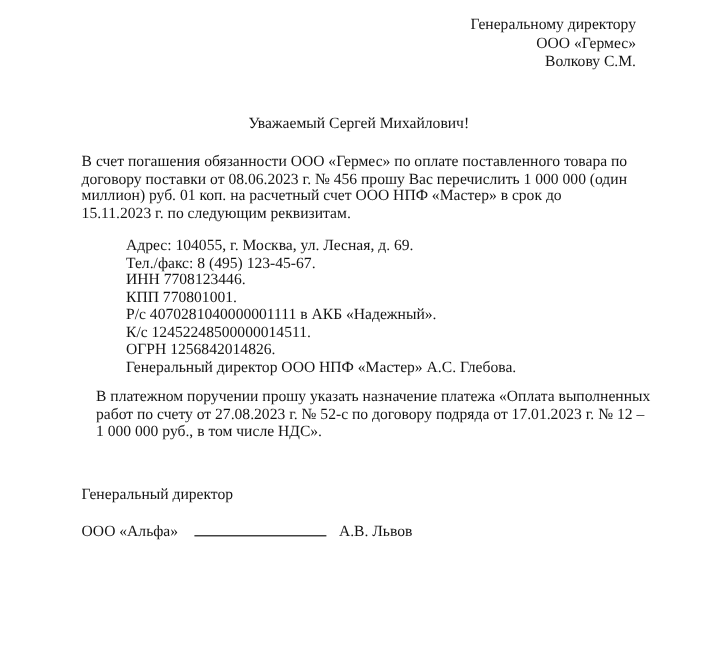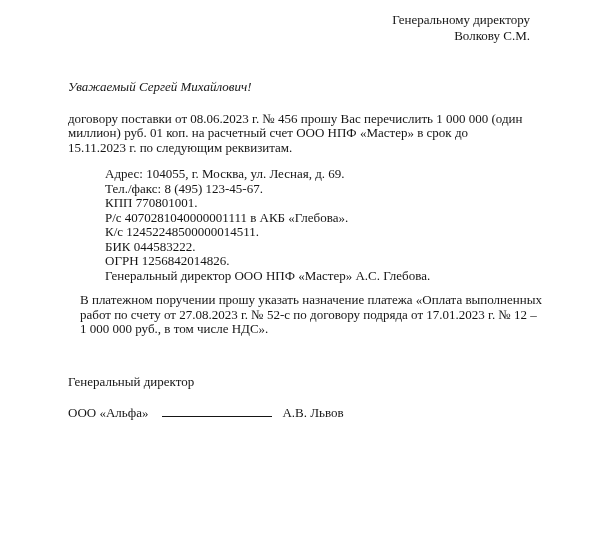--- a/index.html
+++ b/index.html
@@ -15,22 +15,22 @@
     line-height: 14.5px;
     color: #151515;
     overflow: hidden;
   }
   .line { white-space: nowrap; }
   .addressee {
     text-align: right;
     line-height: 15.5px;
   }
   .salutation {
+    text-align: center;
     margin-top: 37px;
-    font-style: italic;
   }
   .para-1 { margin-top: 17px; }
   .requisites { margin-top: 12px; margin-left: 37px; }
   .para-2 { margin-top: 10px; margin-left: 12px; }
   .para-3 { margin-top: 13px; }
   .sig-title { margin-top: 38px; }
   .sig-row { margin-top: 16px; white-space: nowrap; font-family: Liberation Serif, serif; }
   .sig-underline {
     display: inline-block;
     width: 110px;
@@ -40,40 +40,42 @@
     vertical-align: baseline;
   }
 </style>
 </head>
 <body>
 
 <div class="page">
 
   <div class="addressee">
     <div class="line">Генеральному директору</div>
+    <div class="line">ООО «Гермес»</div>
     <div class="line">Волкову С.М.</div>
   </div>
 
   <div class="salutation">
     <span class="line">Уважаемый Сергей Михайлович!</span>
   </div>
 
   <div class="para-1">
+    <div class="line">В счет погашения обязанности ООО «Гермес» по оплате поставленного товара по</div>
     <div class="line">договору поставки от 08.06.2023 г. № 456 прошу Вас перечислить 1 000 000 (один</div>
     <div class="line">миллион) руб. 01 коп. на расчетный счет ООО НПФ «Мастер» в срок до</div>
     <div class="line">15.11.2023 г. по следующим реквизитам.</div>
   </div>
 
   <div class="requisites">
     <div class="line">Адрес: 104055, г. Москва, ул. Лесная, д. 69.</div>
     <div class="line">Тел./факс: 8 (495) 123-45-67.</div>
+    <div class="line">ИНН 7708123446.</div>
     <div class="line">КПП 770801001.</div>
-    <div class="line">Р/с 4070281040000001111 в АКБ «Глебова».</div>
+    <div class="line">Р/с 4070281040000001111 в АКБ «Надежный».</div>
     <div class="line">К/с 12452248500000014511.</div>
-    <div class="line">БИК 044583222.</div>
     <div class="line">ОГРН 1256842014826.</div>
     <div class="line">Генеральный директор ООО НПФ «Мастер» А.С. Глебова.</div>
   </div>
 
   <div class="para-2">
     <div class="line">В платежном поручении прошу указать назначение платежа «Оплата выполненных</div>
     <div class="line">работ по счету от 27.08.2023 г. № 52-с по договору подряда от 17.01.2023 г. № 12 –</div>
     <div class="line">1 000 000 руб., в том числе НДС».</div>
   </div>
 

